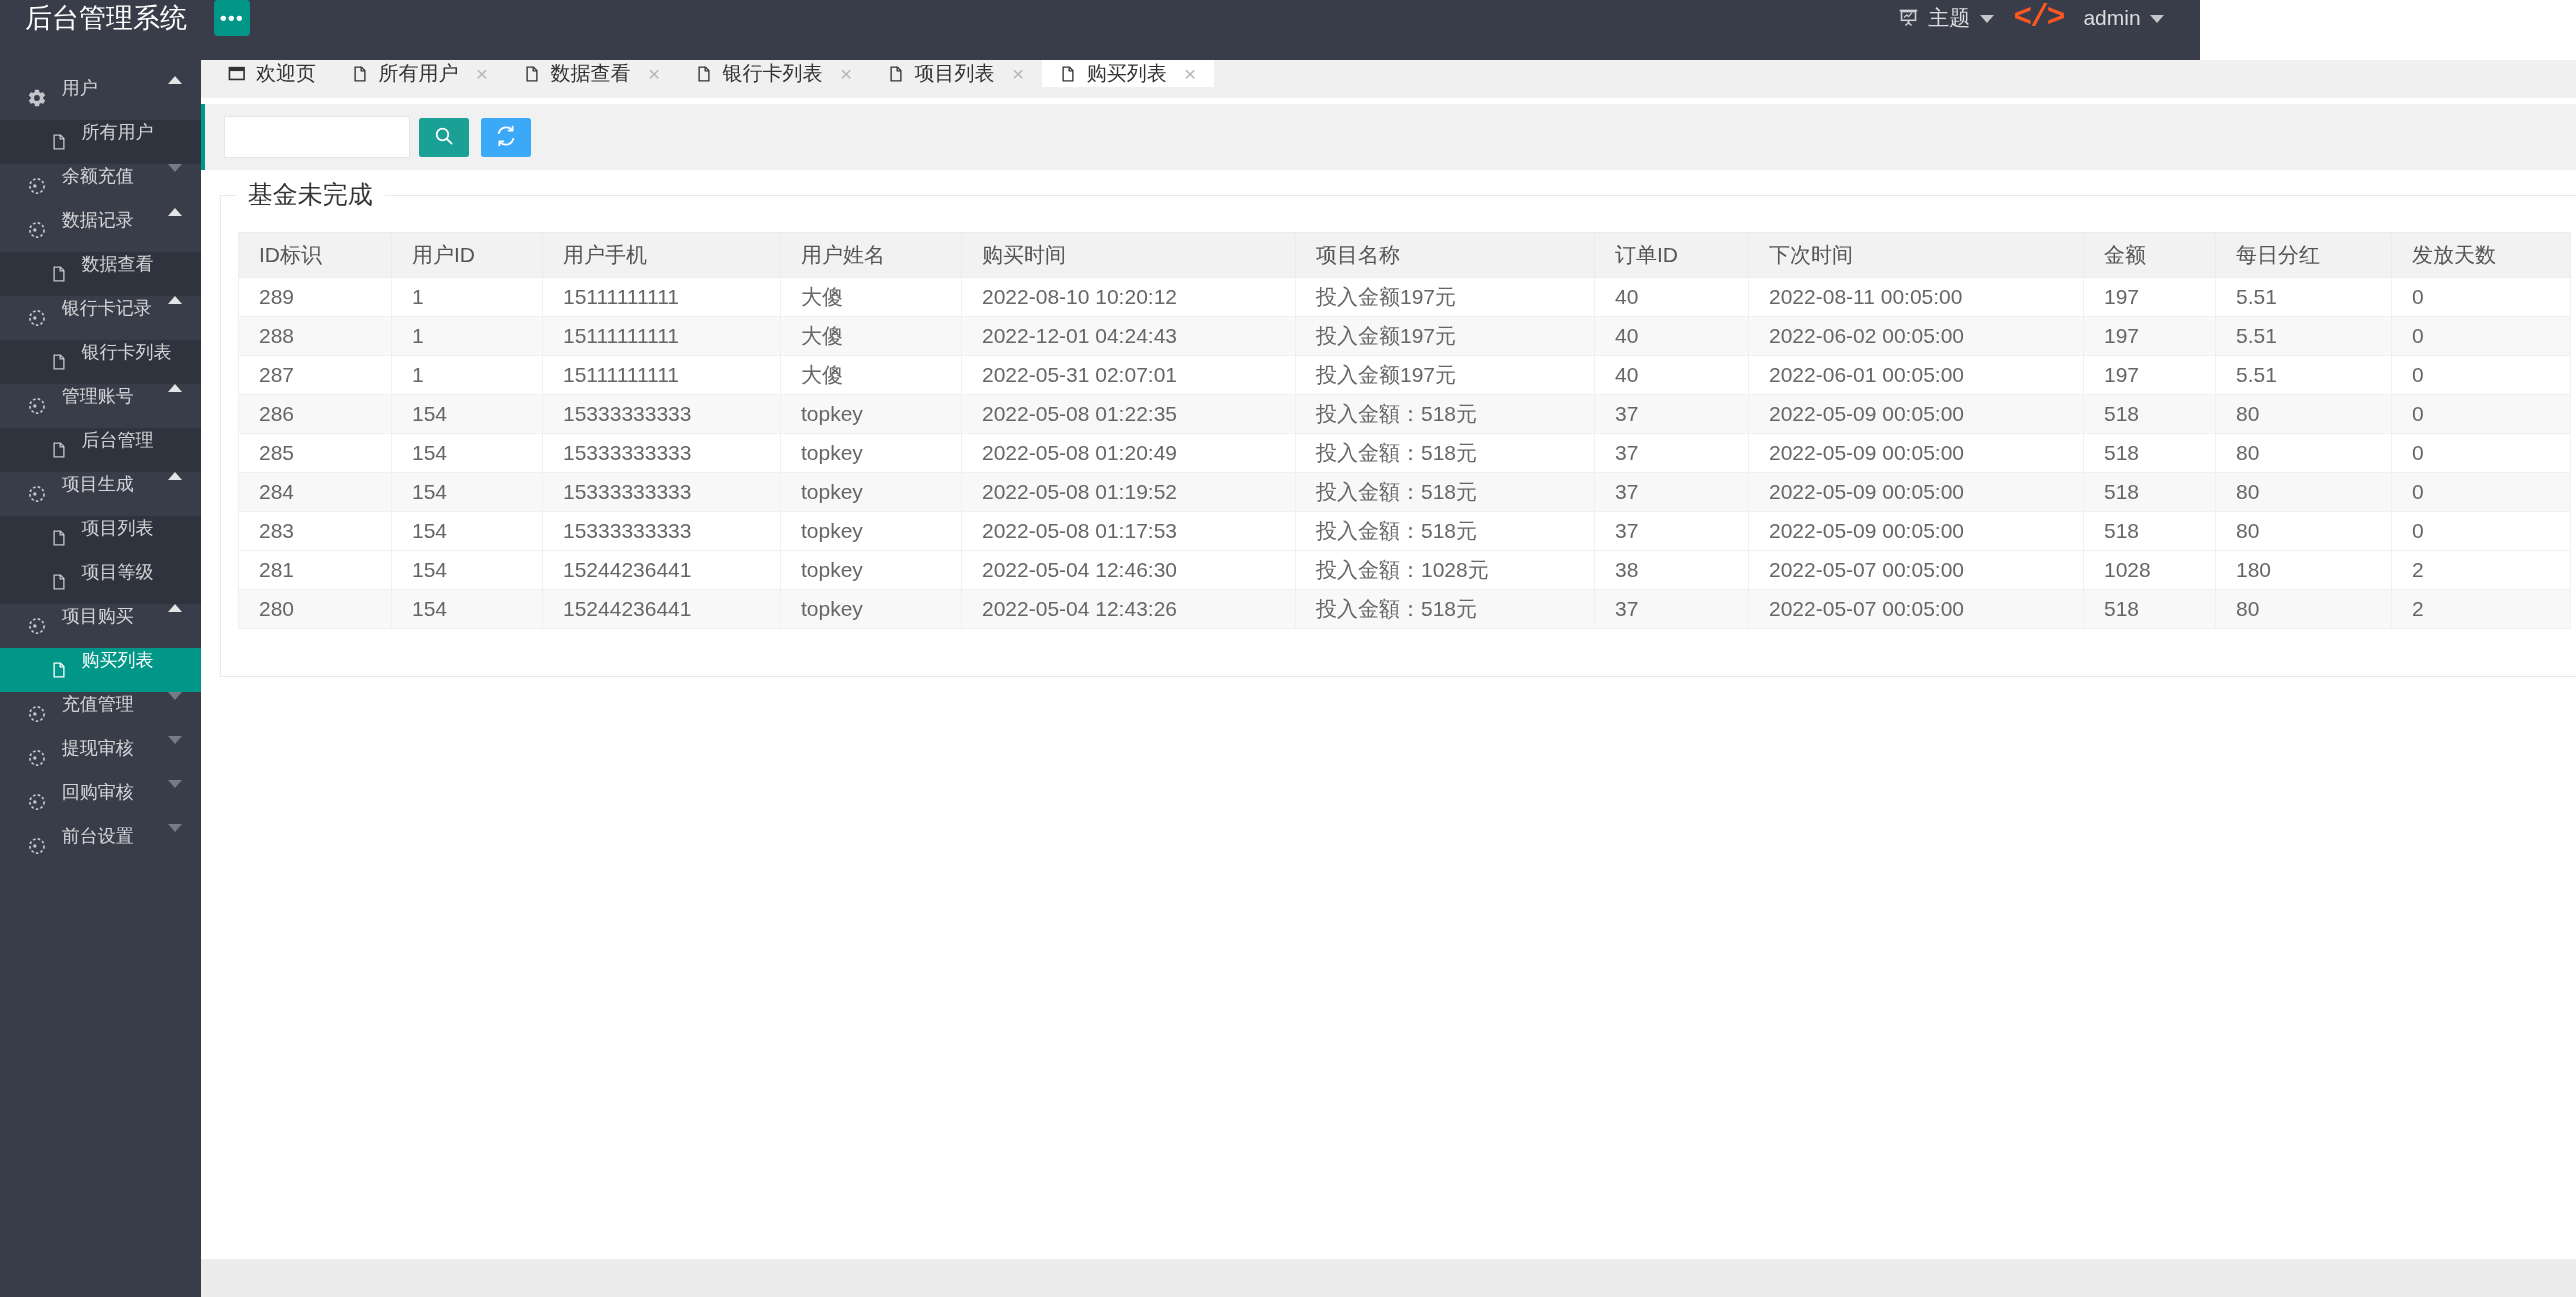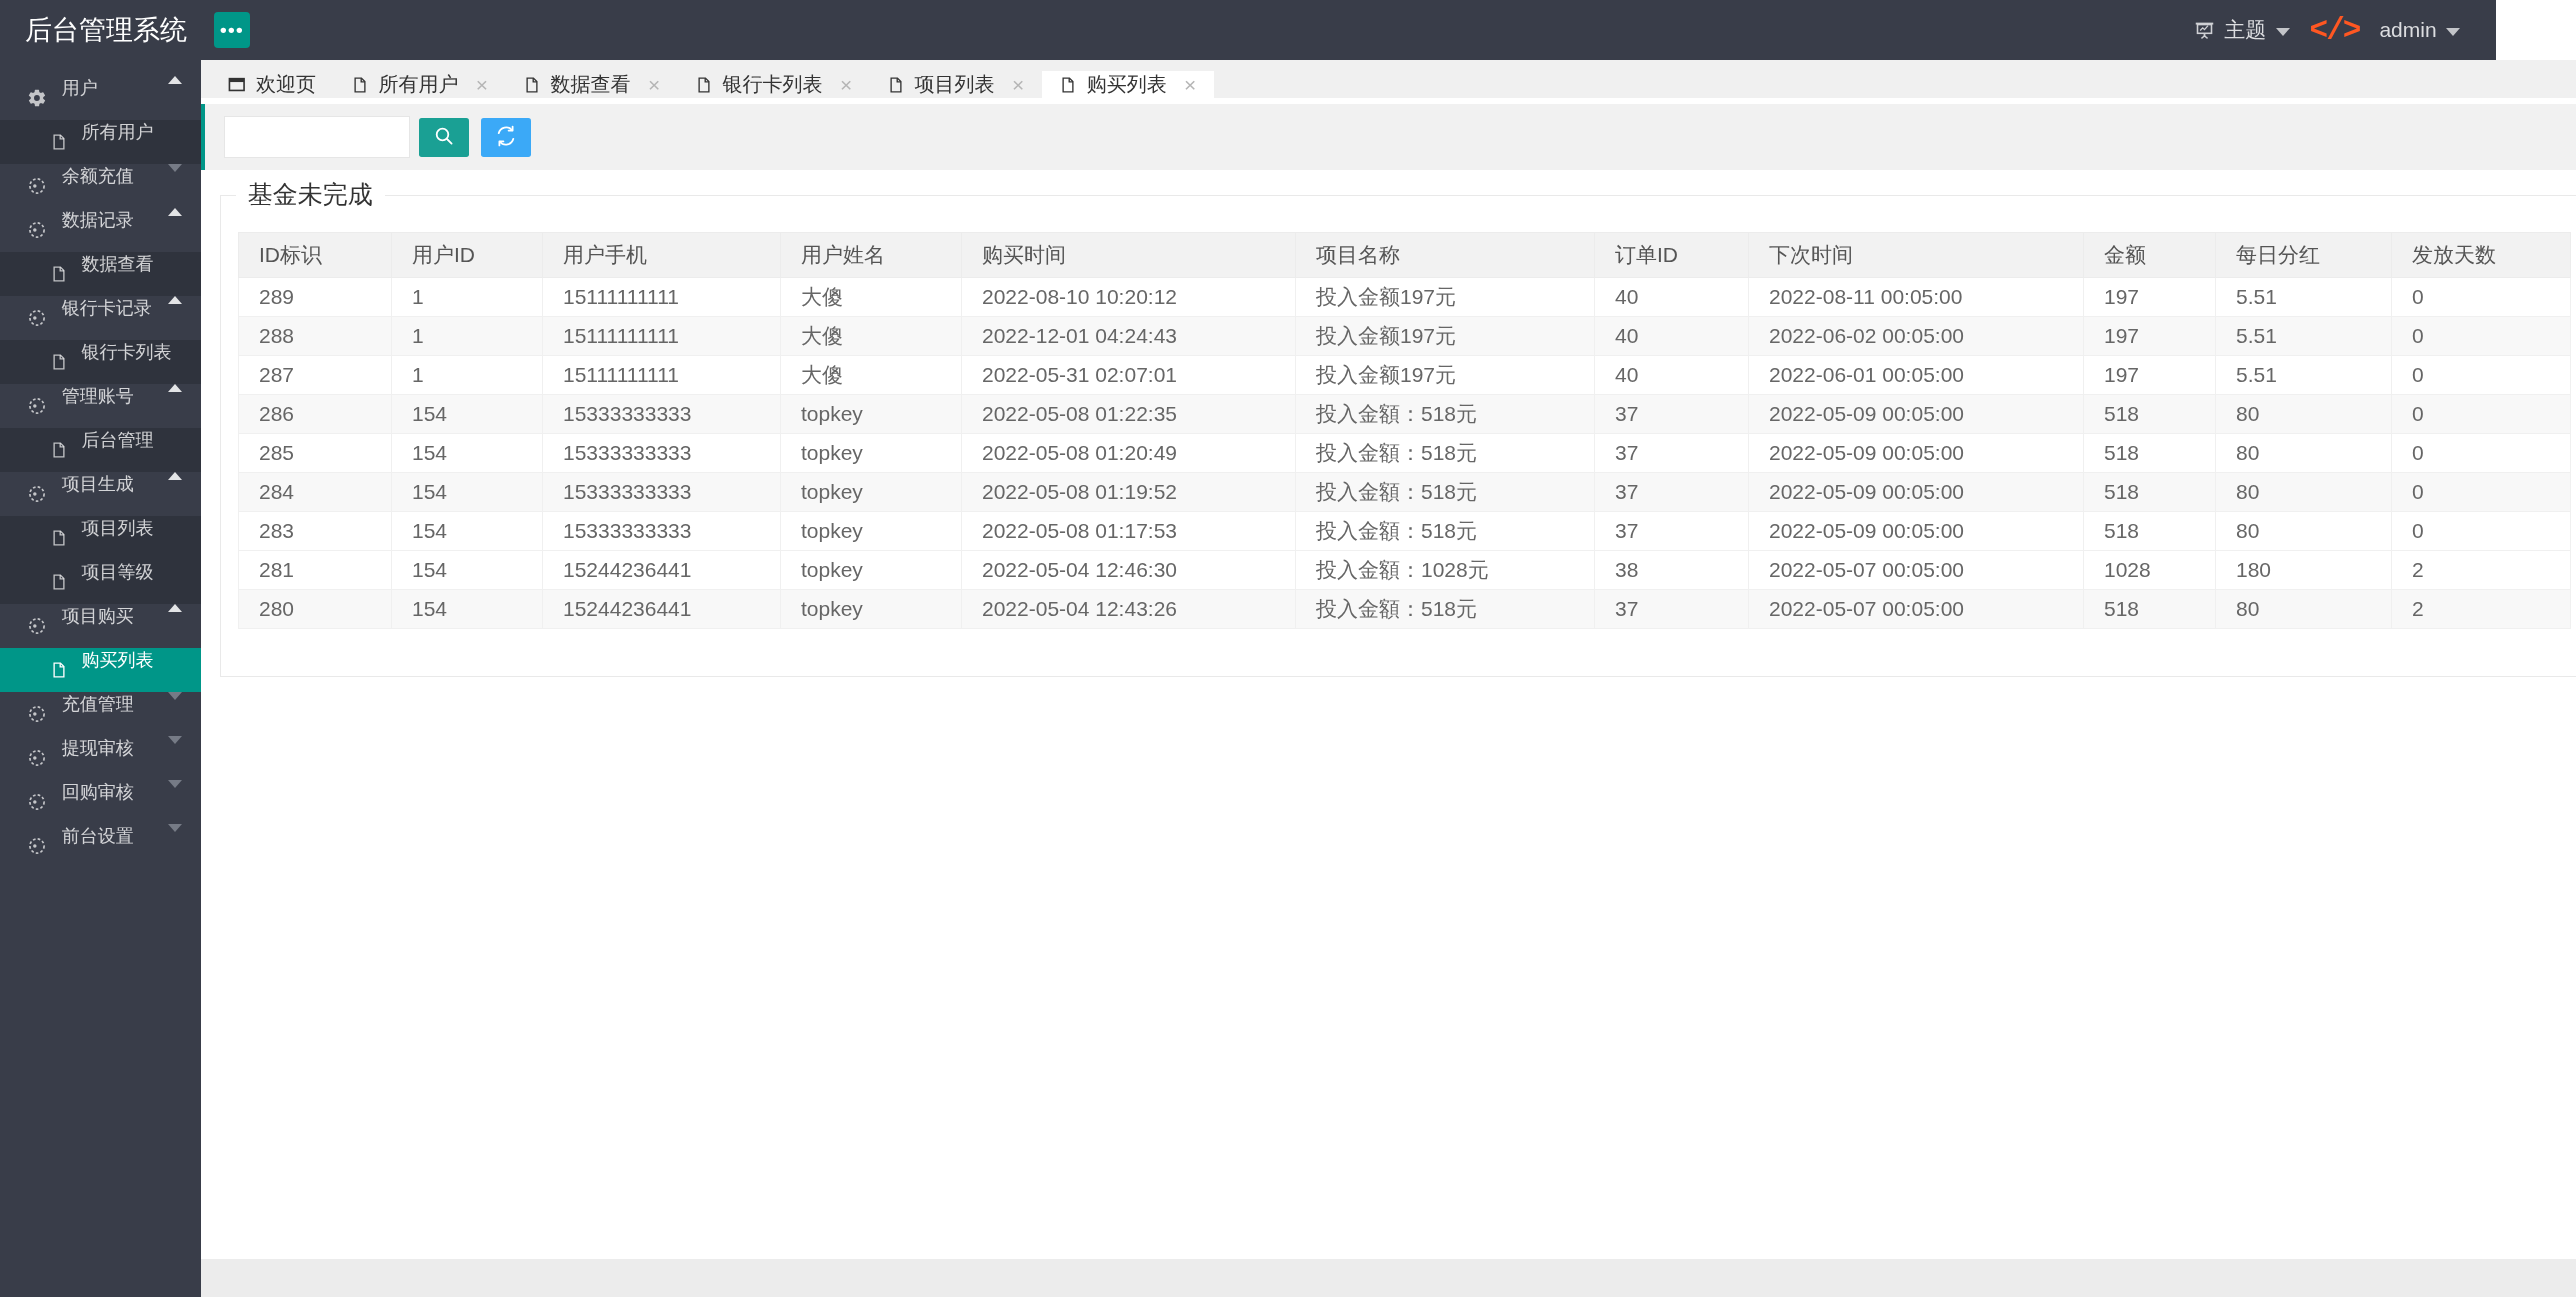--- a/index.html
+++ b/index.html
@@ -1,21 +1,21 @@
 <!DOCTYPE html>
 <html style="font-size:10.7px"><head>
 <meta charset="utf-8">
 <style>
   html,body{margin:0;padding:0;background:#fff;}
   .app{position:relative;width:2576px;height:1297px;background:#fff;overflow:hidden;
        font-family:"Liberation Sans",sans-serif;-webkit-font-smoothing:antialiased;}
 
   
-  .header{position:absolute;left:0;top:0;width:2496px;height:60px;background:#393D49;
-          display:flex;justify-content:space-between;align-items:center;box-sizing:border-box;}
+  .header{position:absolute;left:0;top:0;width:2200px;height:60px;background:#393D49;
+          display:flex;justify-content:space-between;align-items:flex-start;box-sizing:border-box;}
   .hd-left{display:flex;align-items:center;padding-left:25px;gap:27px;}
   .app-title{font-size:27px;color:#ffffff;}
   .more-btn{width:36px;height:36px;background:#009688;border:none;border-radius:4px;color:#fff;
             font-size:19px;font-weight:bold;display:flex;align-items:center;justify-content:center;
             cursor:pointer;letter-spacing:1.3px;padding:0;}
   .hd-right{display:flex;align-items:center;padding-right:36px;gap:20px;font-size:21px;color:#dcdde0;}
   .hd-item{display:flex;align-items:center;gap:9.4px;cursor:pointer;}
   .hd-item .icn{display:flex;align-items:center;color:#cfd0d4;}
   .caret-down{width:0;height:0;border-left:7.4px solid transparent;border-right:7.4px solid transparent;
               border-top:8.7px solid #c3c5c9;margin-top:3.4px;}
@@ -32,21 +32,21 @@
   .nav-child.active{background:#009688;color:#ffffff;}
   .nav-item .icn{display:flex;align-items:center;color:rgba(255,255,255,.7);}
   .nav-child.active .icn{color:#fff;}
   .caret{position:absolute;right:19px;width:0;height:0;
          border-left:7.4px solid transparent;border-right:7.4px solid transparent;}
   .caret.up{border-bottom:8.7px solid #e3e4e6;}
   .caret.dn{border-top:8.7px solid #767b86;}
 
   
   .tabbar{position:absolute;left:201px;top:60px;width:2375px;height:38px;background:#f0f0f0;
-          display:flex;align-items:flex-end;padding-left:8.7px;box-sizing:border-box;font-size:20px;color:#333;}
+          display:flex;align-items:flex-start;padding-left:8.7px;box-sizing:border-box;font-size:20px;color:#333;}
   .tab{display:flex;align-items:center;padding:0 17.5px;gap:9.4px;cursor:pointer;white-space:nowrap;}
   .tab.active{background:#ffffff;}
   .tab .icn{display:flex;align-items:center;color:#333;}
   .tab .close{color:#b5b5b5;font-size:21px;margin-left:8px;line-height:1;}
 
   
   .search-panel{position:absolute;left:201px;top:104px;width:2375px;height:66px;background:#f1f1f1;
                 border-left:4.7px solid #009688;box-sizing:border-box;display:flex;align-items:center;
                 padding-left:19px;}
   .search-input{width:186px;height:42px;border:0.7px solid #e6e6e6;background:#fff;box-sizing:border-box;

